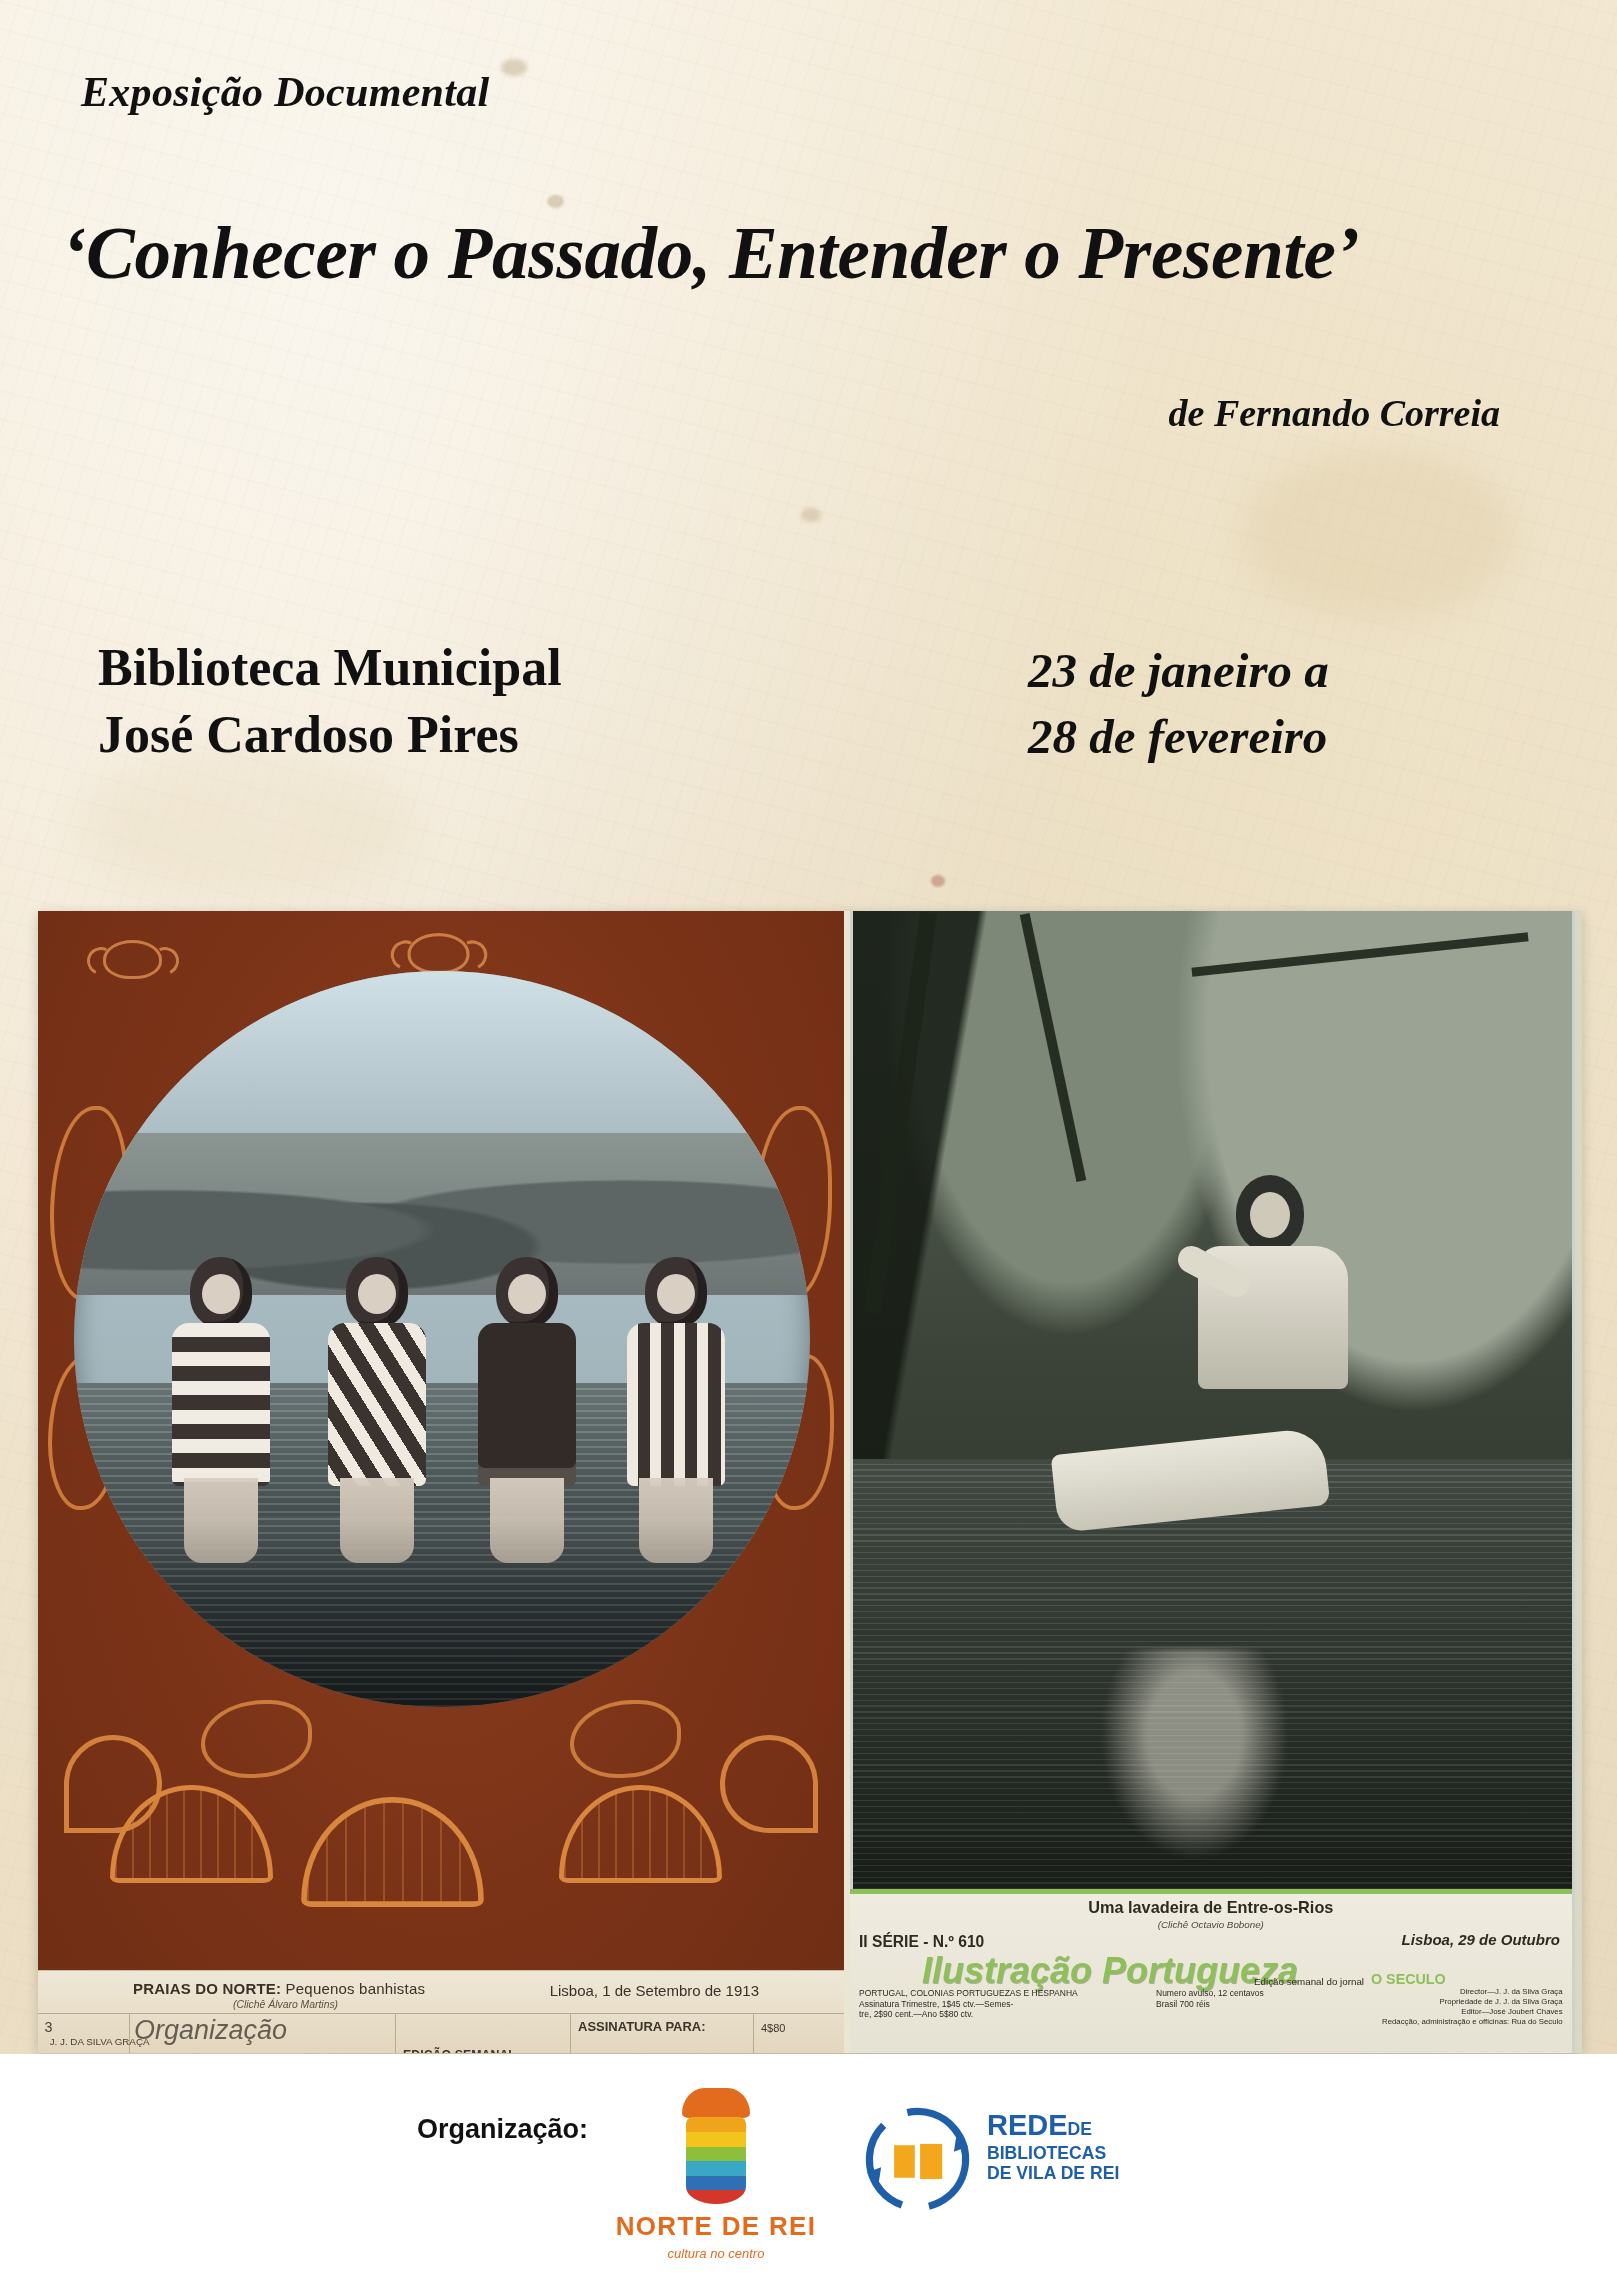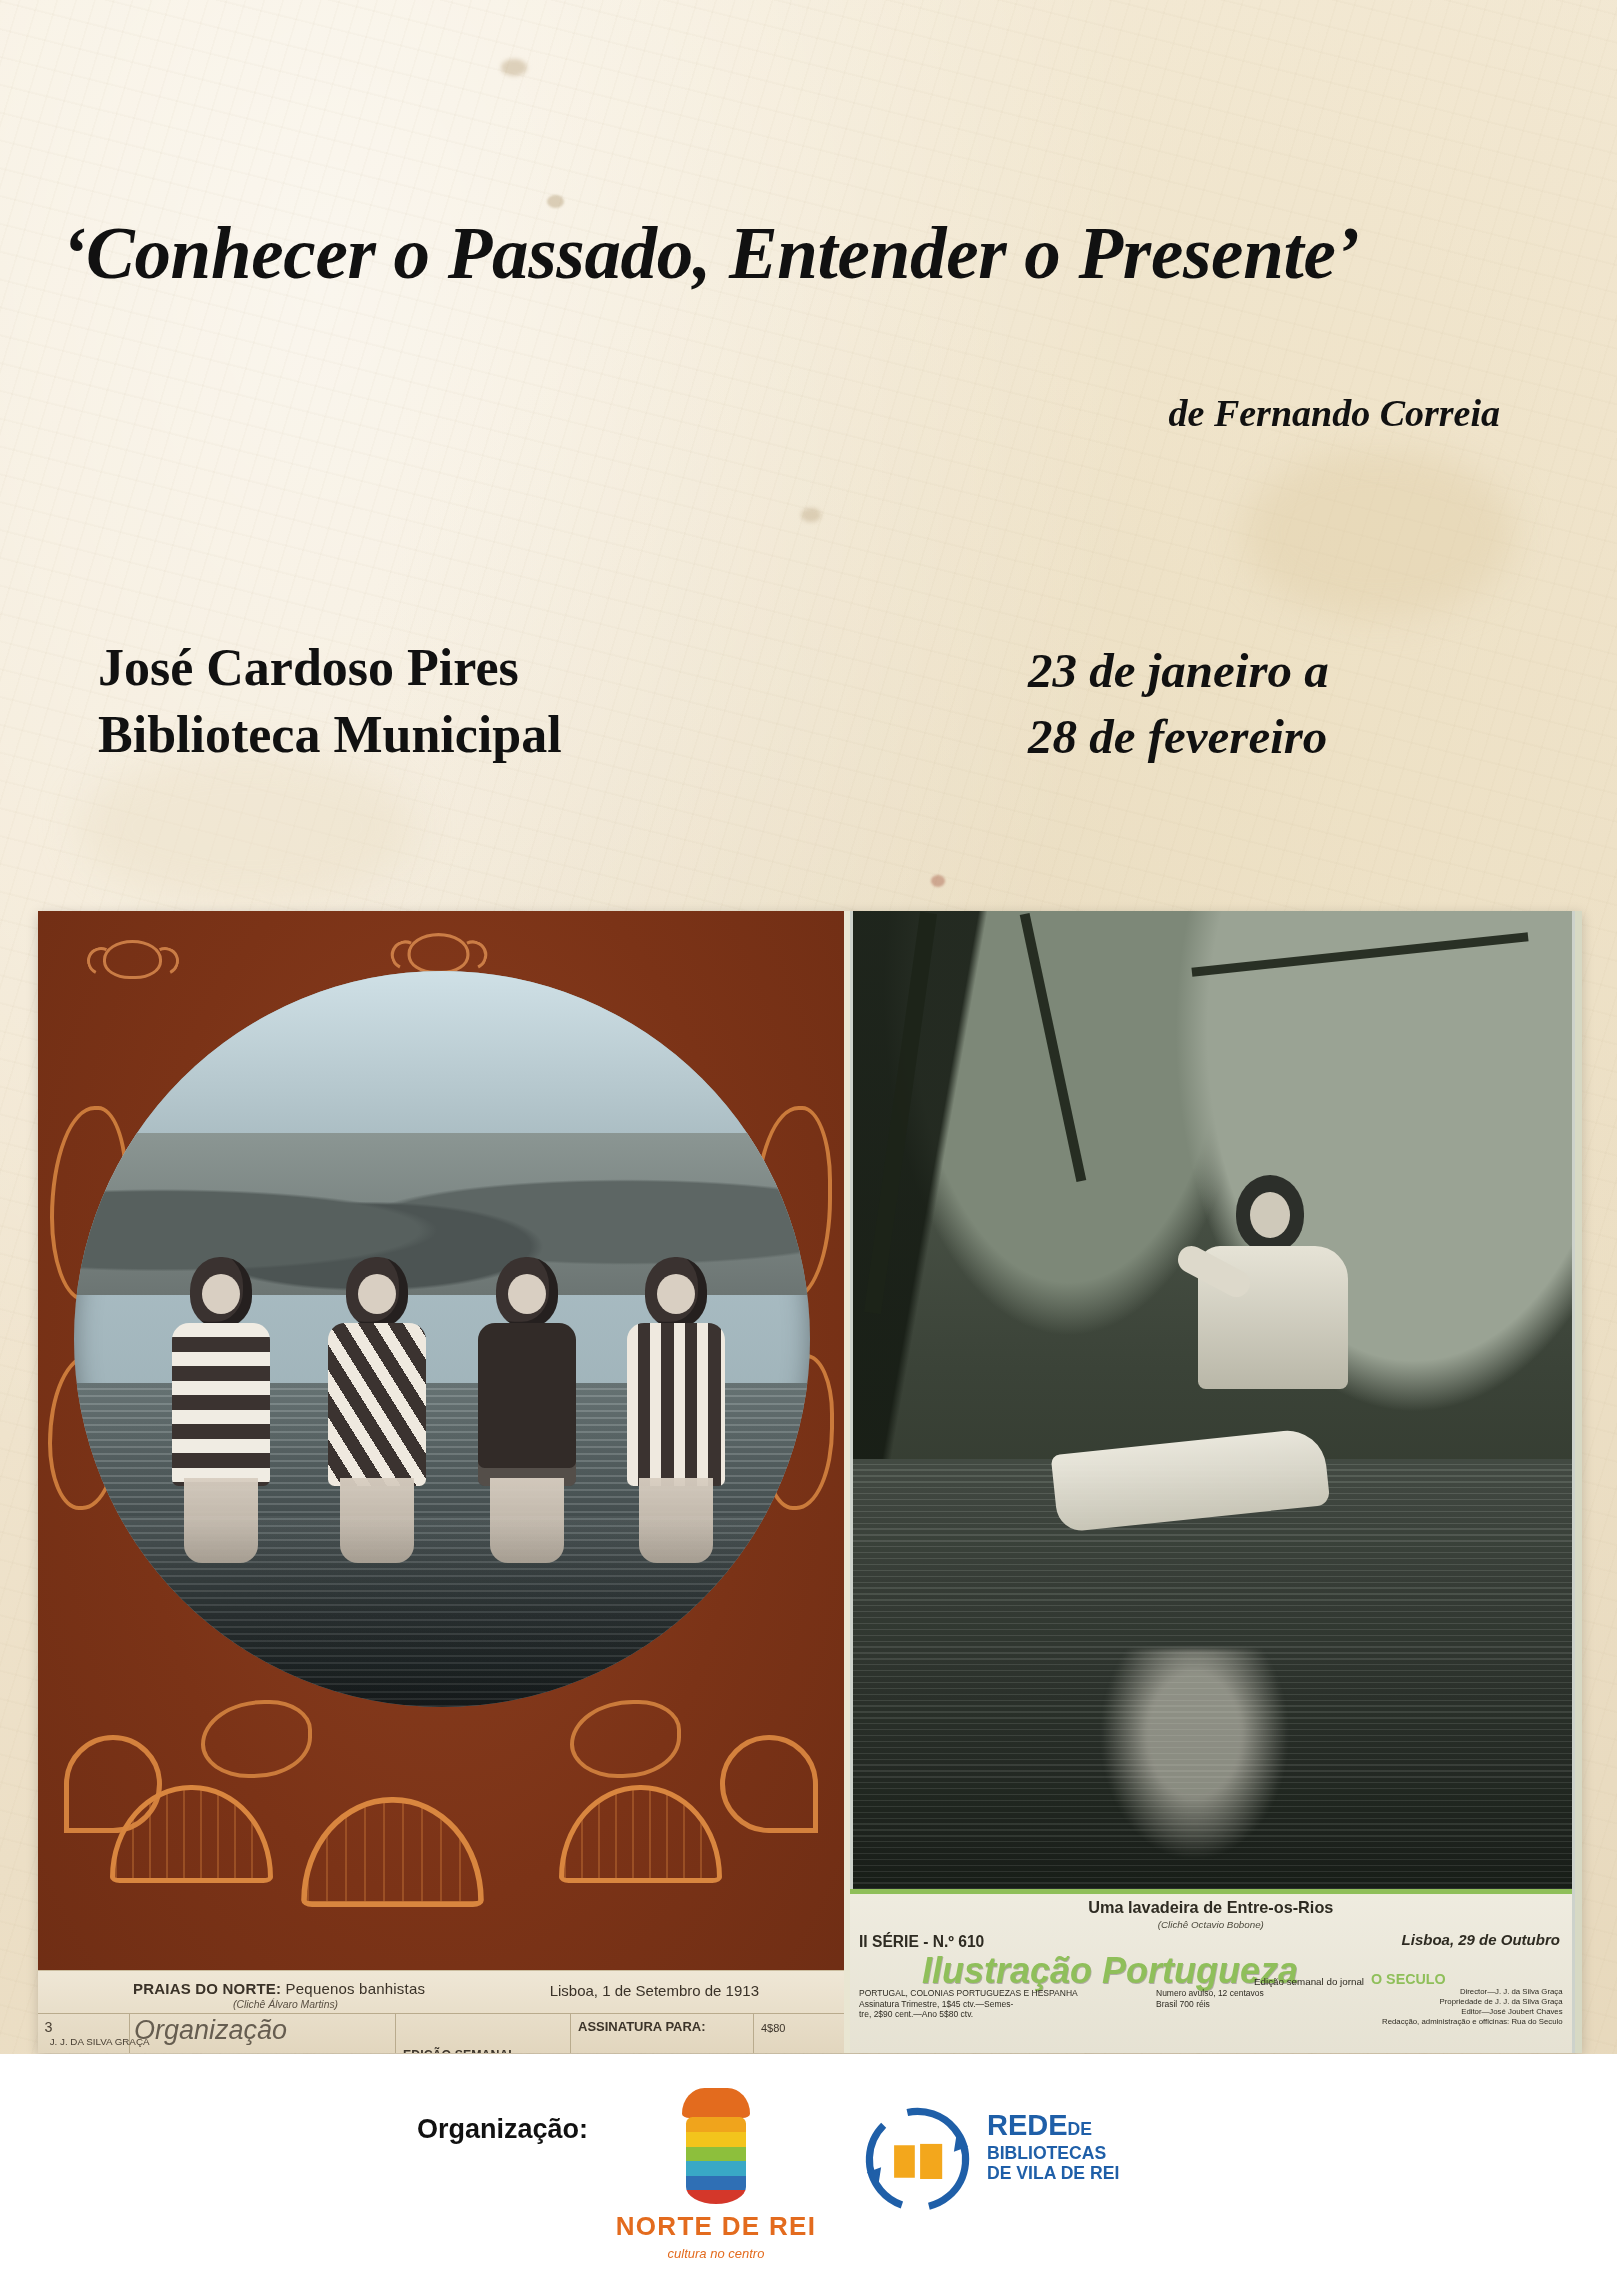--- a/index.html
+++ b/index.html
@@ -389,25 +389,26 @@
 <div class="poster">
   <div class="paper-tex"></div>
 
   <div class="paper-blot" style="left:501px; top:59px; width:26px; height:17px; background:rgba(150,120,70,0.28); filter:blur(2px);"></div>
   <div class="paper-blot" style="left:547px; top:195px; width:17px; height:13px; background:rgba(150,120,70,0.30); filter:blur(1.3px);"></div>
   <div class="paper-blot" style="left:801px; top:508px; width:19.5px; height:14.3px; background:rgba(140,110,60,0.22); filter:blur(2px);"></div>
   <div class="paper-blot" style="left:931px; top:875px; width:14.3px; height:11.7px; background:rgba(150,60,40,0.35); filter:blur(1.3px);"></div>
   <div class="paper-blot" style="left:1243px; top:449px; width:273px; height:169px; background:rgba(224,206,168,0.45); filter:blur(17px);"></div>
   <div class="paper-blot" style="left:78px; top:749px; width:338px; height:156px; background:rgba(232,220,192,0.4); filter:blur(19.5px);"></div>
 
+  <div class="txt kicker">Exposição Documental</div>
   <div class="txt maintitle">‘Conhecer o Passado, Entender o Presente’</div>
   <div class="txt author">de Fernando Correia</div>
   <div class="txt venue">
+    <div>Biblioteca Municipal</div>
     <div>José Cardoso Pires</div>
-    <div>Biblioteca Municipal</div>
   </div>
   <div class="txt dates">
     <div>23 de janeiro a</div>
     <div>28 de fevereiro</div>
   </div>
 
   <div class="photostrip">
 
     <div class="mag mag-left">
       <div class="left-bg"></div>

